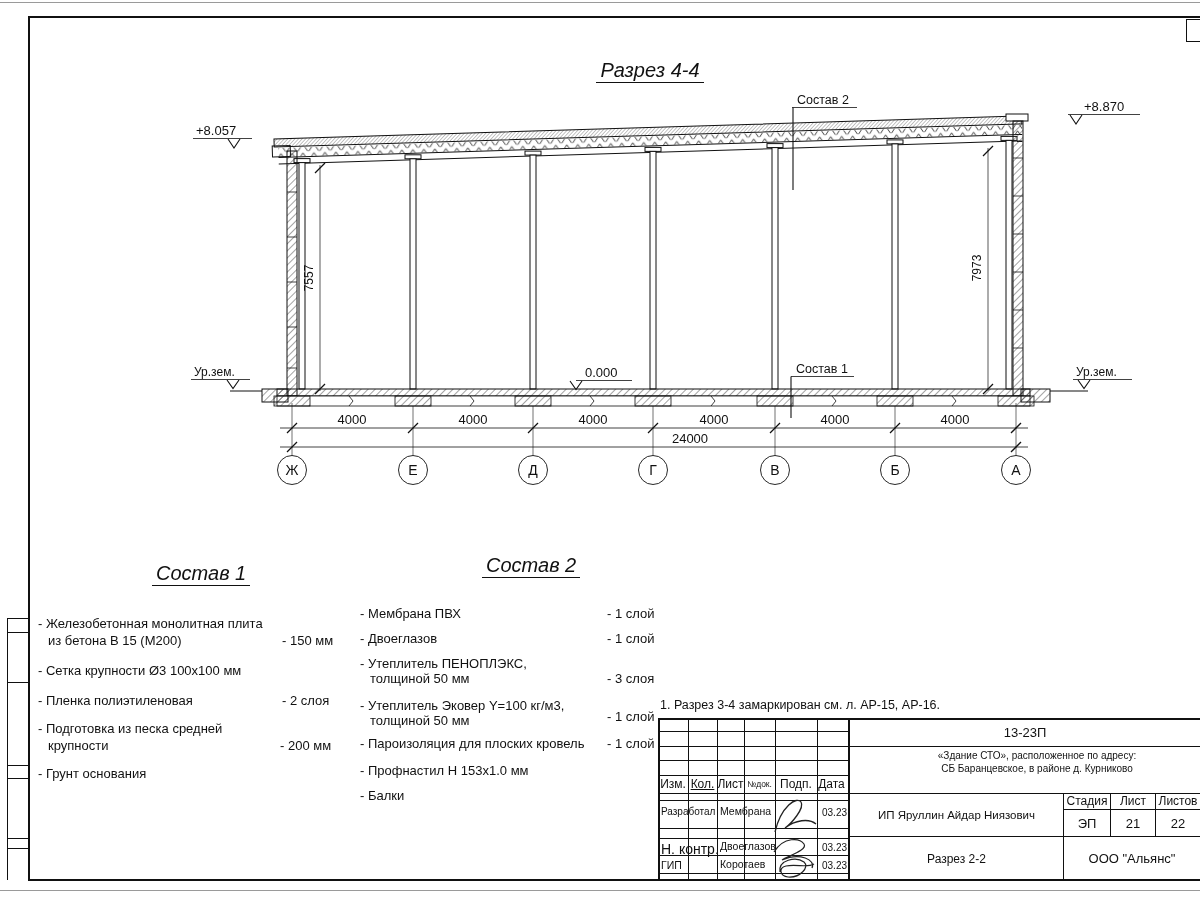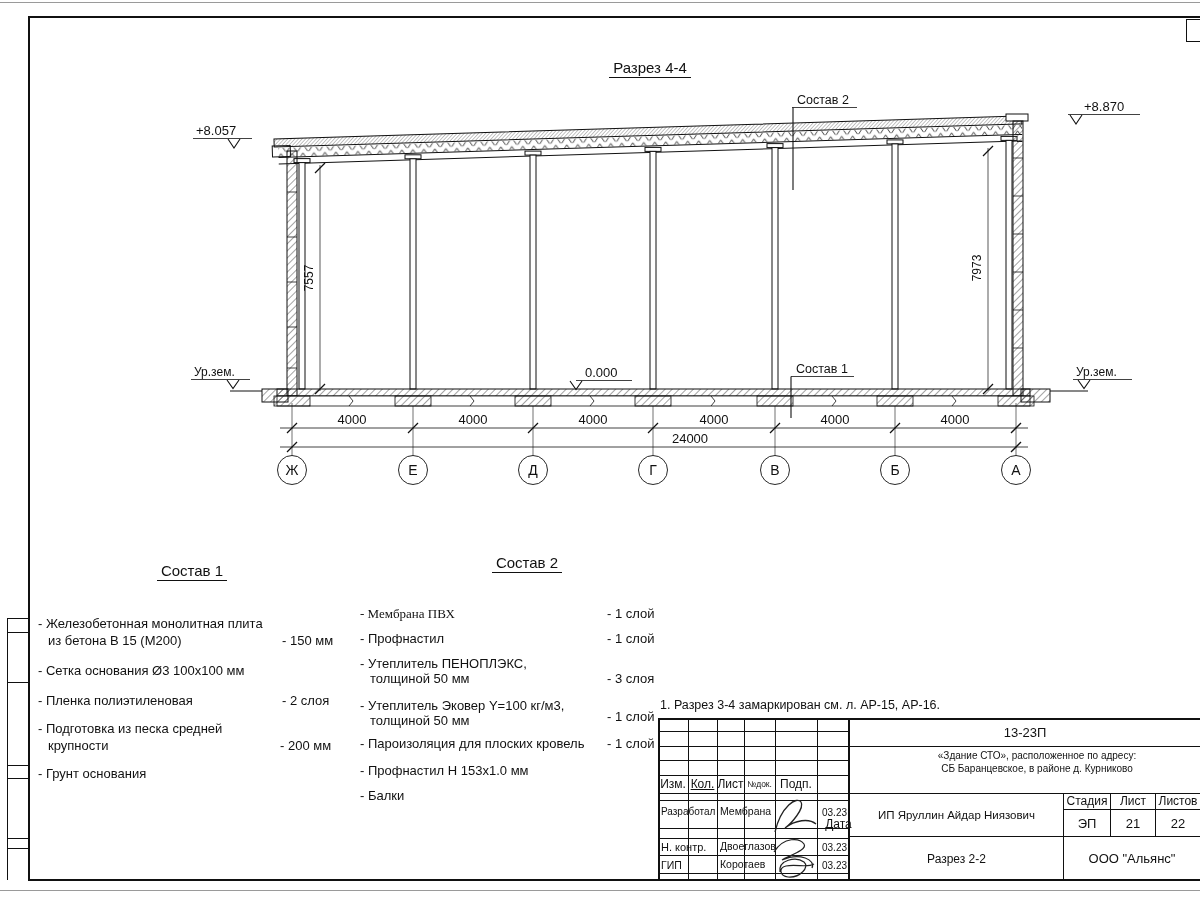--- a/index.html
+++ b/index.html
@@ -3,21 +3,21 @@
 <meta charset="utf-8">
 <style>
   html,body{margin:0;padding:0;background:#e8e8e8;}
   #page{position:relative;width:1200px;height:900px;background:#ffffff;overflow:hidden;
         font-family:"Liberation Sans", sans-serif;color:#111;}
   .abs{position:absolute;}
   .ln{position:absolute;background:#111;}
   .gln{position:absolute;background:#9a9a9a;}
   .txt{position:absolute;white-space:nowrap;color:#111;}
   .ctr{text-align:center;}
-  .head{font-size:15px;}
+  .head{font-size:20px;font-style:italic;}
   .head span{border-bottom:1px solid #111;padding:0 4px 1px 4px;}
   .li{font-size:13px;}
   .tb{font-size:12px;}
   .cell{position:absolute;display:flex;align-items:center;justify-content:center;white-space:nowrap;}
   svg text{font-family:"Liberation Sans", sans-serif;fill:#111;}
 </style>
 </head>
 <body>
 
 <div id="page">
@@ -232,32 +232,32 @@
       <text x="796" y="373" font-size="12.5">Состав 1</text>
       <line x1="791" y1="376.5" x2="854" y2="376.5" stroke="#111" stroke-width="0.8"></line>
       <line x1="791" y1="376.5" x2="791" y2="418" stroke="#111" stroke-width="1.1"></line>
     </g>
   </svg>
 
   <div class="txt head" style="left:152px;top:562px;width:80px;text-align:center;"><span>Состав 1</span></div>
   <div class="txt li" style="left:38px;top:616px;">- Железобетонная  монолитная плита</div>
   <div class="txt li" style="left:48px;top:633px;">из бетона В 15 (М200)</div>
   <div class="txt li" style="left:282px;top:633px;">- 150 мм</div>
-  <div class="txt li" style="left:38px;top:663px;">- Сетка основания Ø3 100х100 мм</div>
+  <div class="txt li" style="left:38px;top:663px;">- Сетка крупности Ø3 100х100 мм</div>
   <div class="txt li" style="left:38px;top:693px;">- Пленка полиэтиленовая</div>
   <div class="txt li" style="left:282px;top:693px;">-  2 слоя</div>
   <div class="txt li" style="left:38px;top:721px;">- Подготовка из песка средней</div>
   <div class="txt li" style="left:48px;top:738px;">крупности</div>
   <div class="txt li" style="left:280px;top:738px;">- 200 мм</div>
   <div class="txt li" style="left:38px;top:766px;">- Грунт основания</div>
 
   <div class="txt head" style="left:482px;top:554px;width:90px;text-align:center;"><span>Состав 2</span></div>
-  <div class="txt li" style="left:360px;top:606px;font-family:Liberation Serif, serif;">- Мембрана ПВХ</div>
+  <div class="txt li" style="left:360px;top:606px;">- Мембрана ПВХ</div>
   <div class="txt li" style="left:607px;top:606px;">- 1 слой</div>
-  <div class="txt li" style="left:360px;top:631px;">- Профнастил</div>
+  <div class="txt li" style="left:360px;top:631px;">- Двоеглазов</div>
   <div class="txt li" style="left:607px;top:631px;">- 1 слой</div>
   <div class="txt li" style="left:360px;top:656px;">- Утеплитель ПЕНОПЛЭКС,</div>
   <div class="txt li" style="left:370px;top:671px;">толщиной 50 мм</div>
   <div class="txt li" style="left:607px;top:671px;">- 3 слоя</div>
   <div class="txt li" style="left:360px;top:698px;">- Утеплитель Эковер Y=100 кг/м3,</div>
   <div class="txt li" style="left:370px;top:713px;">толщиной 50 мм</div>
   <div class="txt li" style="left:607px;top:709px;">- 1 слой</div>
   <div class="txt li" style="left:360px;top:736px;">- Пароизоляция для плоских кровель</div>
   <div class="txt li" style="left:607px;top:736px;">- 1 слой</div>
   <div class="txt li" style="left:360px;top:763px;">- Профнастил Н 153х1.0 мм</div>
@@ -293,26 +293,26 @@
 
     <div class="ln" style="left:190px;top:28px;width:352px;height:1px;"></div>
     <div class="ln" style="left:405px;top:91px;width:137px;height:1px;"></div>
     <div class="ln" style="left:190px;top:118px;width:352px;height:1px;"></div>
 
     <div class="cell tb" style="left:0;top:57px;width:30px;height:18px;">Изм.</div>
     <div class="cell tb" style="left:30px;top:57px;width:29px;height:18px;text-decoration:underline;">Кол.</div>
     <div class="cell tb" style="left:59px;top:57px;width:27px;height:18px;">Лист</div>
     <div class="cell" style="left:86px;top:57px;width:31px;height:18px;font-size:8.5px;">№док.</div>
     <div class="cell tb" style="left:117px;top:57px;width:42px;height:18px;">Подп.</div>
-    <div class="cell tb" style="left:164px;top:57px;width:33px;height:18px;margin-top:40px;">Дата</div>
+    <div class="cell tb" style="left:157px;top:57px;width:33px;height:18px;">Дата</div>
 
     <div class="txt" style="left:3px;top:88px;font-size:10px;">Разработал</div>
     <div class="txt" style="left:62px;top:87px;font-size:10.5px;">Мембрана</div>
     <div class="txt" style="left:164px;top:89px;font-size:10px;">03.23</div>
-    <div class="txt" style="left:3px;top:123px;font-size:11px;">Н. контр.</div>
+    <div class="txt" style="left:3px;top:123px;font-size:14px;">Н. контр.</div>
     <div class="txt" style="left:62px;top:122px;font-size:10.5px;">Двоеглазов</div>
     <div class="txt" style="left:164px;top:124px;font-size:10px;">03.23</div>
     <div class="txt" style="left:3px;top:141px;font-size:10.5px;">ГИП</div>
     <div class="txt" style="left:62px;top:140px;font-size:10.5px;">Коротаев</div>
     <div class="txt" style="left:164px;top:142px;font-size:10px;">03.23</div>
 
     <svg class="abs" style="left:113px;top:76px;" width="50" height="45">
       <path d="M4,38 C10,12 26,2 30,8 C34,14 20,30 14,34 C24,26 38,24 45,30" fill="none" stroke="#222" stroke-width="1.3"></path>
     </svg>
     <svg class="abs" style="left:112px;top:116px;" width="54" height="46">

